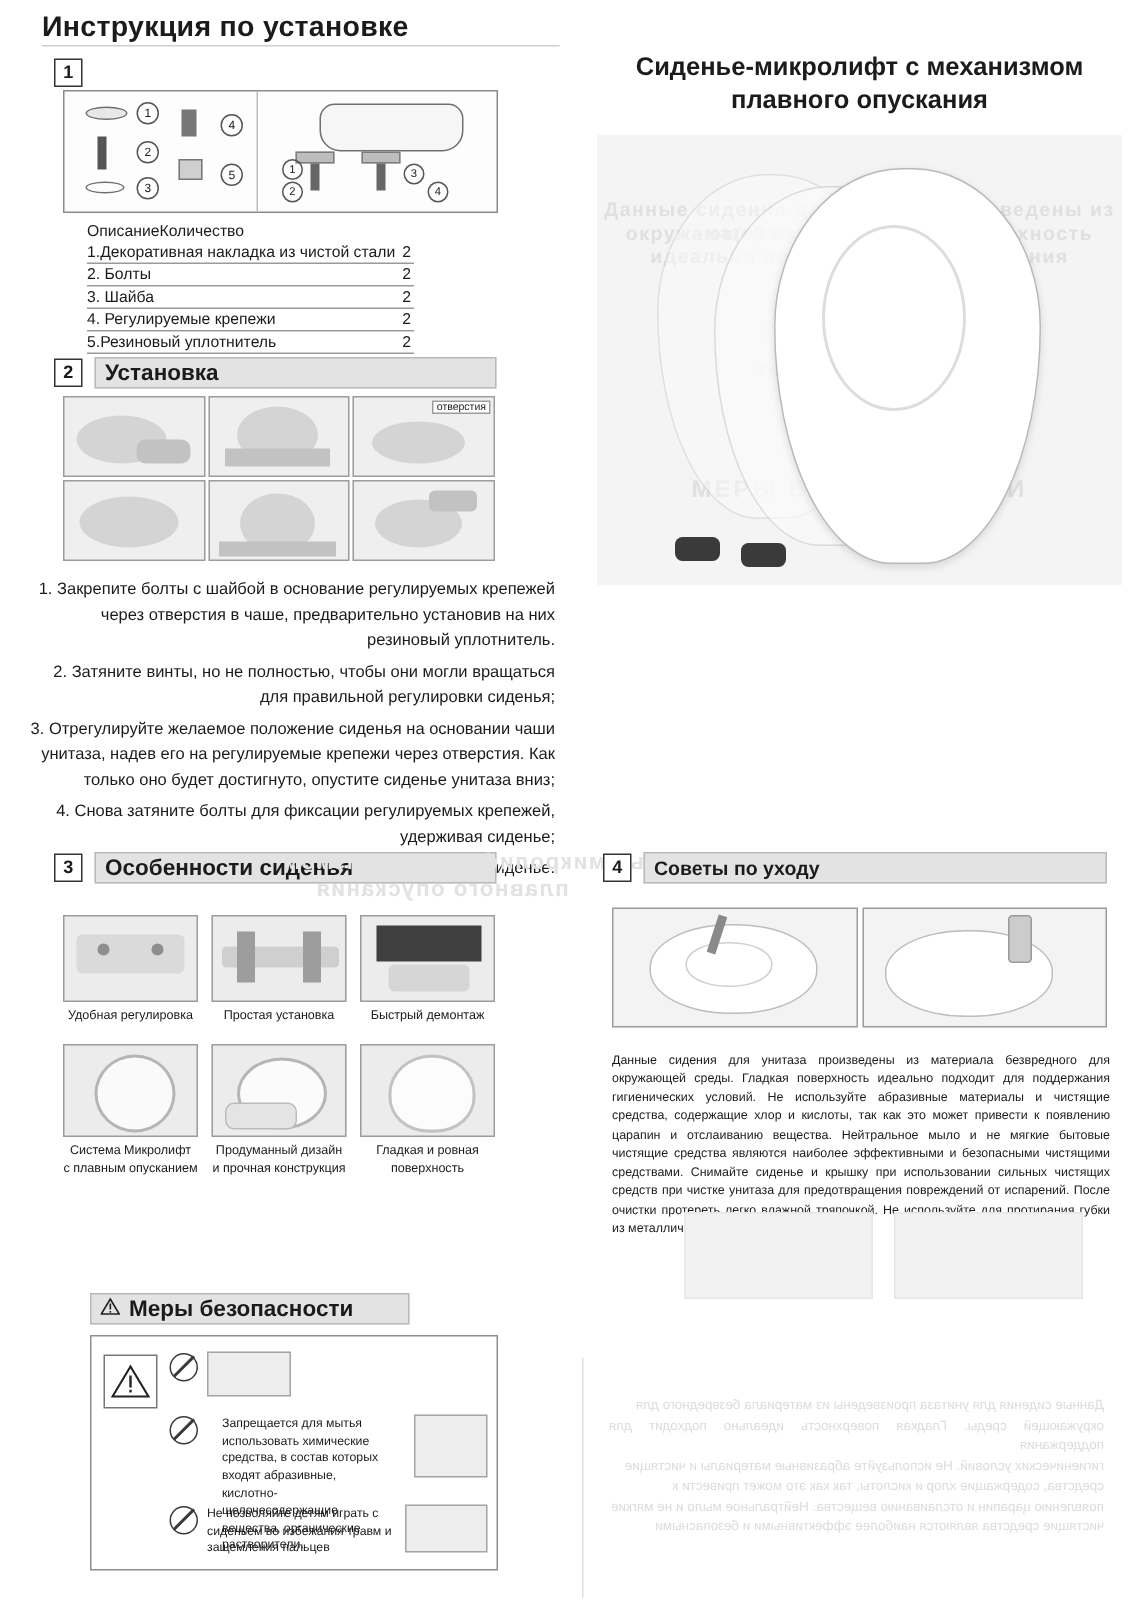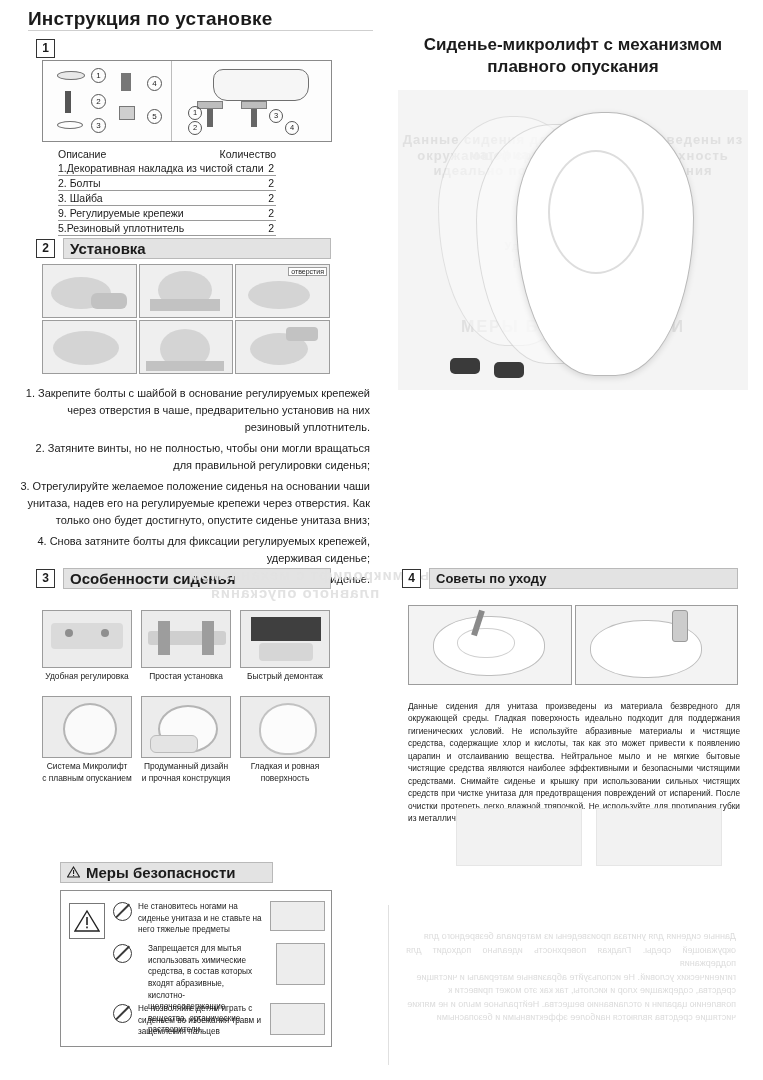--- a/index.html
+++ b/index.html
@@ -43,21 +43,21 @@
   .parts-box .cell{position:absolute;top:0;bottom:0;border-right:1px solid #bdbdbd;}
 
   .desc-row{
     position:absolute;font-size:10.5px;
   }
   .desc-line{
     border-bottom:1px solid #9a9a9a;
     display:flex;justify-content:space-between;
     padding:1px 2px 1px 0;
   }
-  .desc-head{font-size:10.5px;display:flex;justify-content:space-between;padding-bottom:1px;}
+  .desc-head{font-size:10.5px;display:flex;padding-bottom:1px;}
 
   .inst-grid{
     position:absolute;left:42px;top:264px;width:288px;height:110px;
     display:grid;grid-template-columns:repeat(3,1fr);grid-template-rows:repeat(2,1fr);
     gap:2px;
   }
   .ph{
     background:#efefef;border:1px solid #9c9c9c;position:relative;overflow:hidden;
   }
   .ph .blob{
@@ -194,21 +194,21 @@
     </div>
     <div class="desc-line">
       <span>2. Болты</span>
       <span>2</span>
     </div>
     <div class="desc-line">
       <span>3. Шайба</span>
       <span>2</span>
     </div>
     <div class="desc-line">
-      <span>9. Регулируемые крепежи</span>
+      <span>4. Регулируемые крепежи</span>
       <span>2</span>
     </div>
     <div class="desc-line">
       <span>5.Резиновый уплотнитель</span>
       <span>2</span>
     </div>
   </div>
 
   <div class="sec-head" style="left:36px;top:238px;width:295px;">
     <span class="sec-num">2</span>
@@ -383,21 +383,20 @@
     <div class="safety-warn">
       <svg width="26" height="24" viewBox="0 0 26 24">
           <polygon points="13,2 25,22 1,22" fill="none" stroke="#222" stroke-width="1.4"></polygon>
           <rect x="12.2" y="8" width="1.6" height="8" fill="#222"></rect>
           <rect x="12.2" y="17.5" width="1.6" height="1.8" fill="#222"></rect>
         </svg>
     </div>
 
     <div class="safety-item" style="top:10px;right:6px;">
       <span class="no-icon"></span>
-      <span class="safety-txt">Не становитесь ногами на сиденье унитаза и не ставьте на него тяжелые предметы</span>
       <span class="safety-pic" style="position:relative;right:auto;width:54px;height:28px;"></span>
     </div>
 
     <div class="safety-item" style="top:52px;right:6px;gap:16px;">
       <span class="no-icon"></span>
       <span class="safety-txt">Запрещается для мытья использовать химические средства, в состав которых входят абразивные, кислотно-щелочесодержащие вещества, органические растворители.</span>
       <span class="safety-pic" style="position:relative;right:auto;width:54px;height:40px;"></span>
     </div>
 
     <div class="safety-item" style="top:112px;right:6px;">

